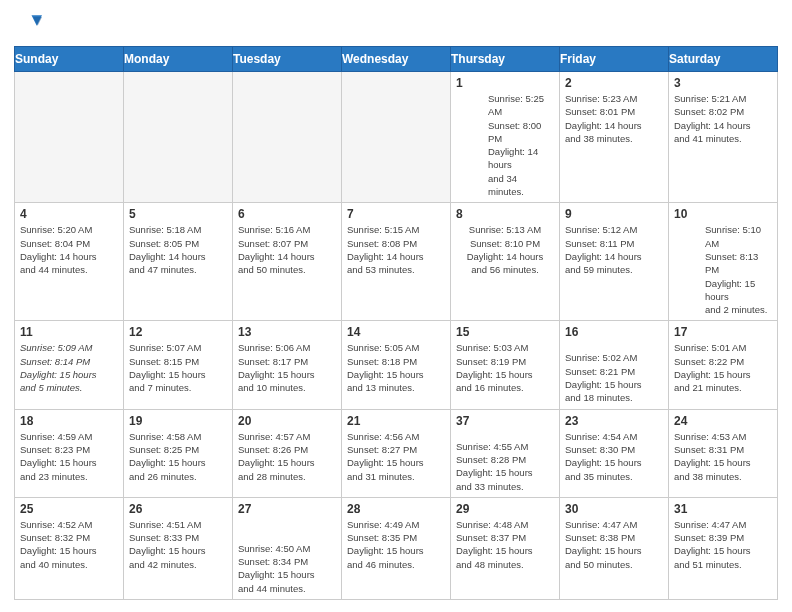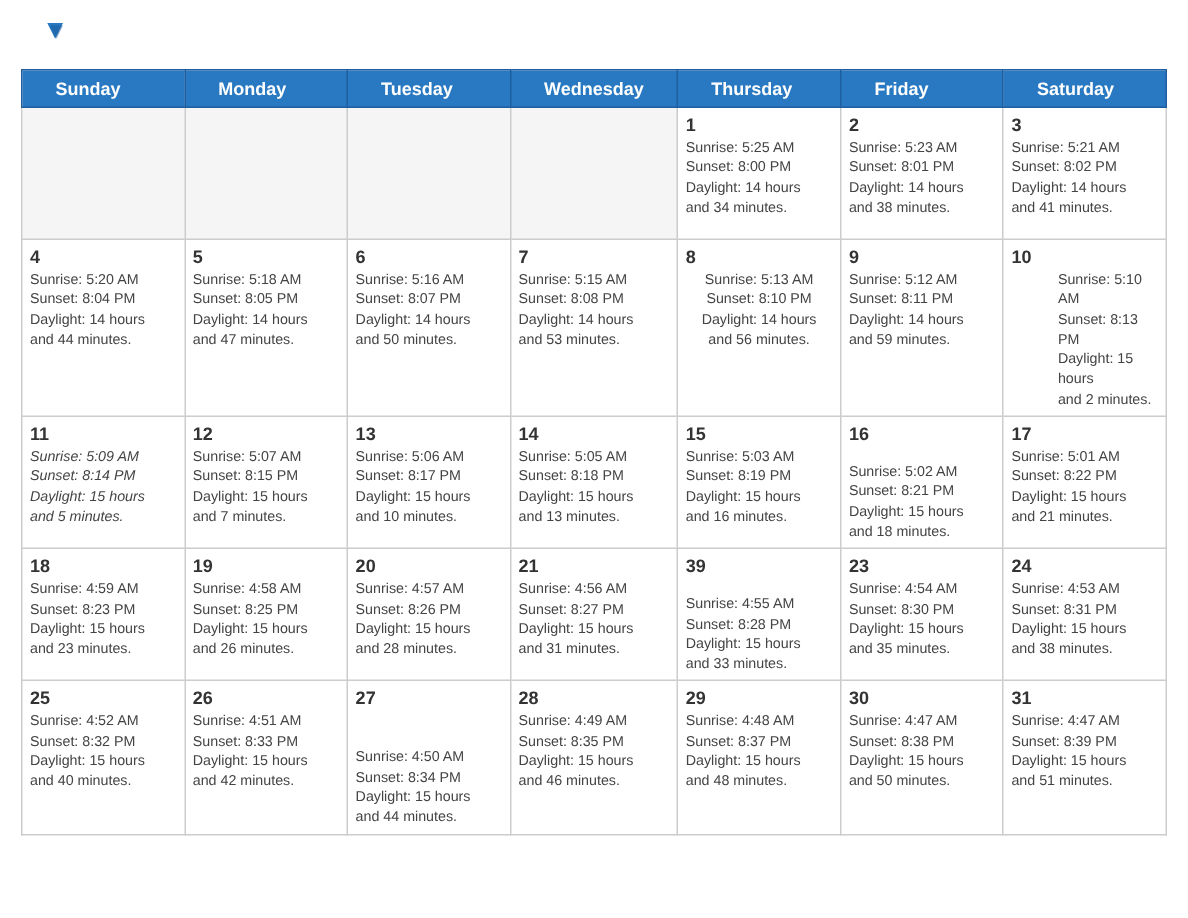--- a/index.html
+++ b/index.html
@@ -62,21 +62,21 @@
     .calendar {
       width: 100%;
       border-collapse: collapse;
       border: 1px solid #aaa;
     }
     .calendar th {
       background: #2979c2;
       color: #fff;
       font-size: 12px;
       font-weight: bold;
-      padding: 5px 22px;
+      padding: 5px 0;
       text-align: left;
       border: 1px solid #1f5fa0;
     }
     .calendar td {
       vertical-align: top;
       border: 1px solid #ccc;
       padding: 4px 5px;
       font-size: 10px;
       color: #333;
       width: calc(100% / 7);
@@ -135,21 +135,21 @@
         </tr>
     </thead>
     <tbody id="calendar-body">
     <tr class="week-row">
           <td class="empty"></td>
           <td class="empty"></td>
           <td class="empty"></td>
           <td class="empty"></td>
           <td>
             <div class="day-num">1</div>
-            <div class="day-info" style="white-space: pre-line;">Sunrise: 5:25 AM
+            <div class="day-info" style="white-space: pre-line; margin-left: 32px;">Sunrise: 5:25 AM
 Sunset: 8:00 PM
 Daylight: 14 hours
 and 34 minutes.</div>
           </td>
           <td>
             <div class="day-num">2</div>
             <div class="day-info" style="white-space: pre-line;">Sunrise: 5:23 AM
 Sunset: 8:01 PM
 Daylight: 14 hours
 and 38 minutes.</div>
@@ -287,21 +287,21 @@
 and 28 minutes.</div>
           </td>
           <td>
             <div class="day-num">21</div>
             <div class="day-info" style="white-space: pre-line;">Sunrise: 4:56 AM
 Sunset: 8:27 PM
 Daylight: 15 hours
 and 31 minutes.</div>
           </td>
           <td>
-            <div class="day-num">39</div>
+            <div class="day-num">37</div>
             <div class="day-info" style="white-space: pre-line; margin-top: 12px;">Sunrise: 4:55 AM
 Sunset: 8:28 PM
 Daylight: 15 hours
 and 33 minutes.</div>
           </td>
           <td>
             <div class="day-num">23</div>
             <div class="day-info" style="white-space: pre-line;">Sunrise: 4:54 AM
 Sunset: 8:30 PM
 Daylight: 15 hours

